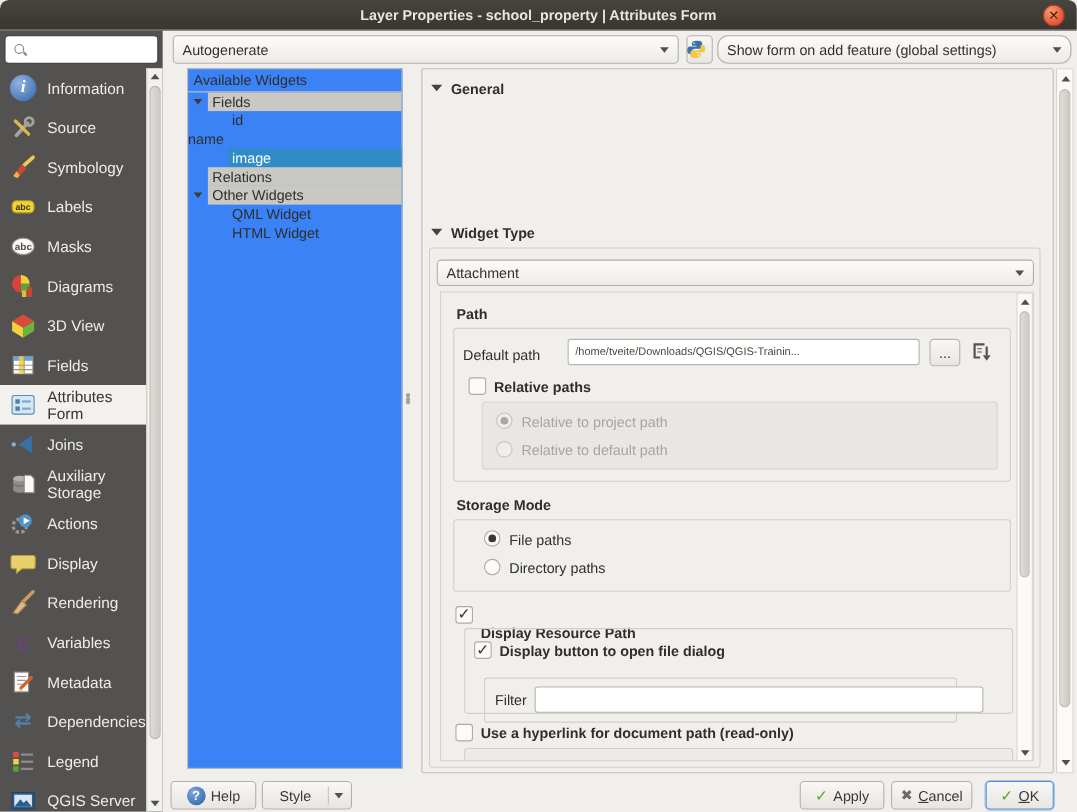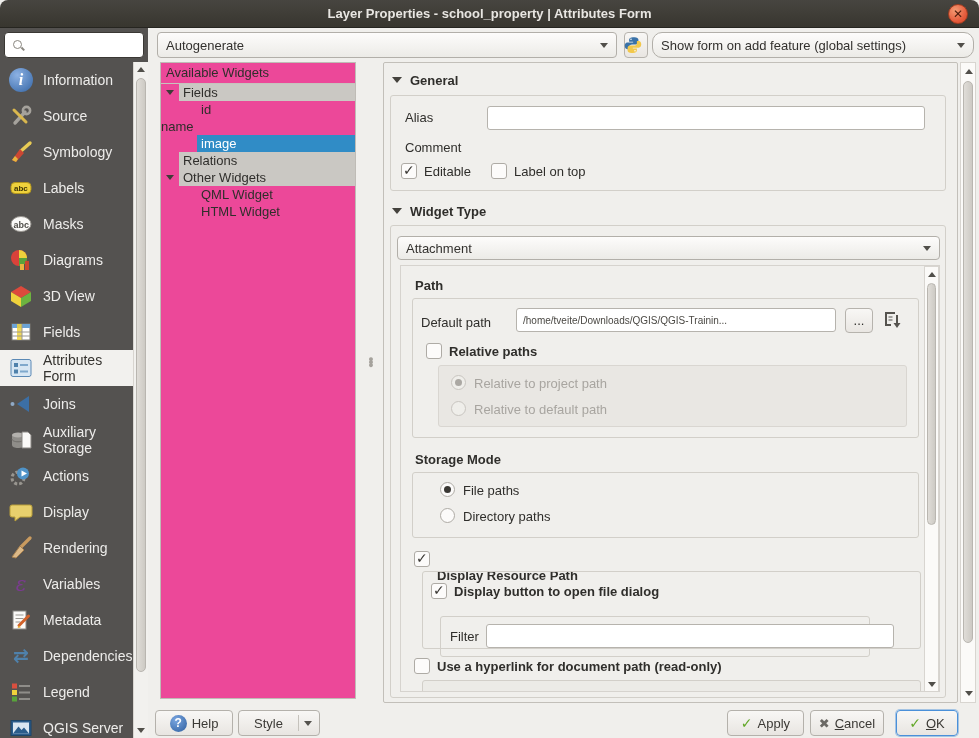--- a/index.html
+++ b/index.html
@@ -34,21 +34,21 @@
   .side-scroll{left:133px;top:34px;width:15px;height:676px;background:#f2f1ee;border-left:1px solid #d8d5d0;}
   
   .main{left:148px;top:28px;width:831px;height:710px;background:#f0efec;}
   .combo{background:linear-gradient(#fdfcfb,#ecebe7);border:1px solid #b2afa9;border-radius:4px;
          display:flex;align-items:center;padding:0 24px 0 8px;color:#33312e;}
   .combo::after{content:"";position:absolute;right:8px;top:50%;margin-top:-2px;
                 border:4px solid transparent;border-top:5px solid #514f4a;}
   .toolbtn{background:linear-gradient(#f8f7f5,#e9e6e2);border:1px solid #b6b3ad;border-radius:4px;
            display:flex;align-items:center;justify-content:center;}
   
-  .tree{left:12px;top:34px;width:196px;height:637px;background:#ec4899;border:1px solid #bfbcb6;}
+  .tree{left:22px;top:34px;width:196px;height:637px;background:#3b82f6;border:1px solid #bfbcb6;}
   .tree-title{height:20px;line-height:20px;padding-left:5px;border-bottom:1px solid #c6c3bd;}
   .trow{position:relative;height:17px;line-height:17px;}
   .trow .hl{position:absolute;top:0;bottom:0;right:0;}
   .trow .hl.g{left:18px;background:#cac8c3;}
   .trow .hl.selb{left:36px;background:#308cc6;}
   .trow .tl{position:relative;z-index:1;}
   .texp{position:absolute;left:5px;top:6px;width:0;height:0;z-index:1;
         border-left:4px solid transparent;border-right:4px solid transparent;border-top:5px solid #3e3c38;}
   
   .rp{left:235px;top:34px;width:575px;height:641px;border:1px solid #c2bfb9;background:#f0efec;border-radius:2px;overflow:hidden;}
@@ -328,29 +328,20 @@
       <span class="tl" style="padding-left:40px;">HTML Widget</span>
     </div>
   </div>
 
   <div class="abs splitdots" style="left:219px;top:330px;width:8px;text-align:center;">●<br>●<br>●</div>
 
   <div class="abs rp">
 
     <span class="abs secarr" style="left:8px;top:14px;"></span>
     <span class="abs b" style="left:26px;top:10px;">General</span>
-    <div class="abs gb" style="left:6px;top:32px;width:556px;height:96px;">
-      <span class="abs" style="left:14px;top:14px;">Alias</span>
-      <input class="abs ti" style="left: 96px; top: 10px; width: 438px; height: 24px;" value="">
-      <span class="abs" style="left:14px;top:44px;">Comment</span>
-      <span class="abs cb on" style="left:10px;top:67px;"></span>
-      <span class="abs" style="left:33px;top:68px;">Editable</span>
-      <span class="abs cb" style="left:100px;top:67px;"></span>
-      <span class="abs" style="left:123px;top:68px;">Label on top</span>
-    </div>
 
     <span class="abs secarr" style="left:8px;top:145px;"></span>
     <span class="abs b" style="left:26px;top:141px;">Widget Type</span>
     <div class="abs gb" style="left:6px;top:162px;width:556px;height:473px;">
       <div class="abs combo" style="left:6px;top:10px;width:543px;height:24px;">
         <span>Attachment</span>
       </div>
 
       <div class="abs" style="left:9px;top:39px;width:540px;height:427px;border:1px solid #d6d3ce;overflow:hidden;">
 

